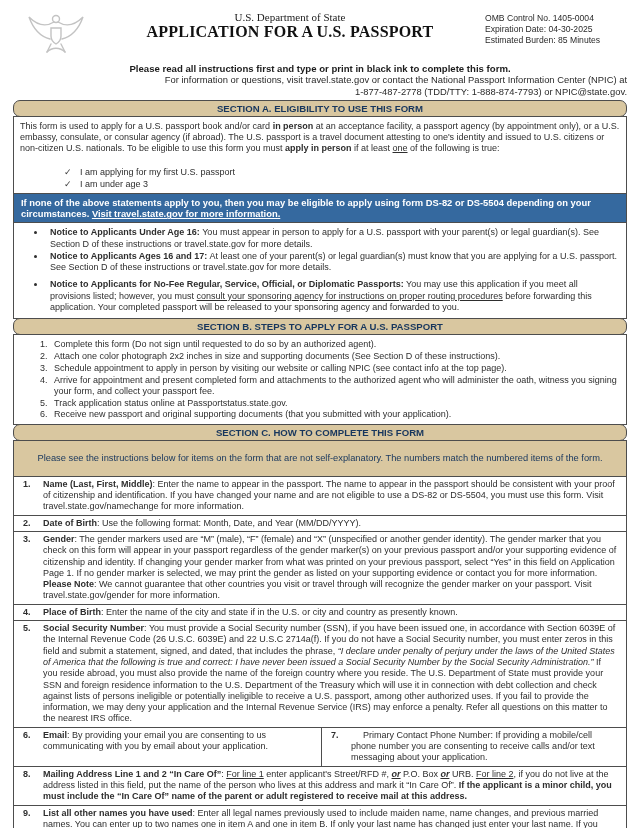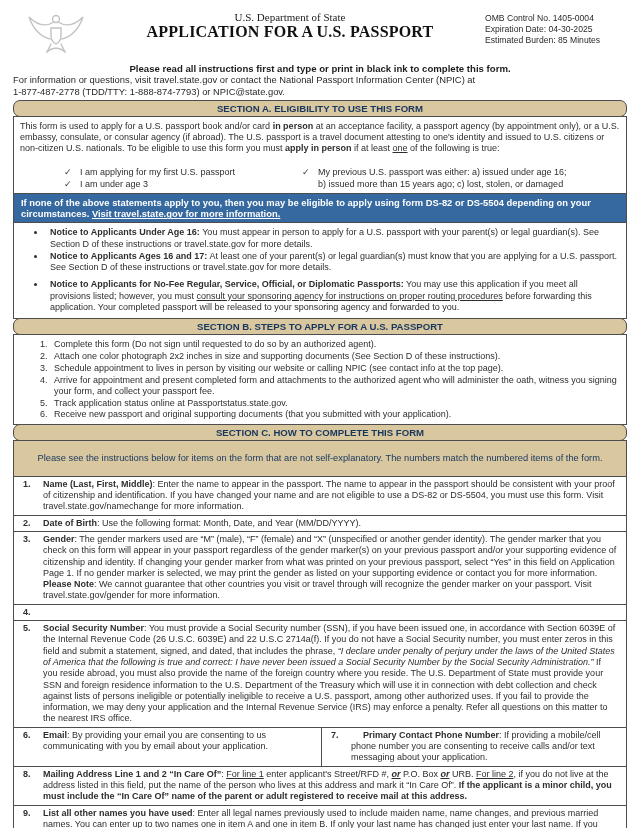--- a/index.html
+++ b/index.html
@@ -18,21 +18,21 @@
   .page{padding:6px 13px 0 13px;}
 
   
   .header{position:relative;height:56px;display:flex;align-items:flex-start;}
   .eagle{flex:0 0 82px;padding:4px 0 0 12px;}
   .title-block{flex:1;text-align:center;font-family:"Liberation Serif","DejaVu Serif",serif;padding-top:6px;}
   .agency{font-size:11px;color:#222;}
   .form-title{font-size:16px;font-weight:bold;letter-spacing:.2px;margin-top:3px;color:#111;}
   .omb{flex:0 0 142px;font-size:8.6px;line-height:11px;padding-top:7px;color:#2a2a2a;}
   .read-bold{text-align:center;font-weight:bold;font-size:9.6px;margin-top:1px;color:#1c1c1c;}
-  .info{text-align:left;font-size:9.4px;line-height:11.5px;color:#2a2a2a;}
+  .info{text-align:right;font-size:9.4px;line-height:11.5px;color:#2a2a2a;}
 
   
   .form-stack{margin-top:3px;}
   .form-stack > *{border:1px solid var(--border);margin-top:-1px;}
   .form-stack > *:first-child{margin-top:0;}
 
   .section-bar{
     background:var(--tan);color:var(--navy);
     text-align:center;font-weight:bold;font-size:9.6px;
     padding:1.5px 0;
@@ -117,47 +117,39 @@
       <div class="para"><span>This form is used to apply for a U.S. passport book and/or card </span><span style="font-weight: bold;">in person</span><span> at an acceptance facility, a passport agency (by appointment only), or a U.S. embassy, consulate, or consular agency (if abroad). The U.S. passport is a travel document attesting to one's identity and issued to U.S. citizens or non-citizen U.S. nationals. To be eligible to use this form you must </span><span style="font-weight: bold;">apply in person</span><span> if at least </span><span style="text-decoration: underline;">one</span><span> of the following is true:</span></div>
       <div class="checks">
         <div class="check-col col-left">
           <div class="check-item">
             <span class="check">✓</span><span>I am applying for my first U.S. passport</span>
           </div>
           <div class="check-item">
             <span class="check">✓</span><span>I am under age 3</span>
           </div>
         </div>
-        <div class="check-col col-right">
-          <div class="check-item">
-            <span class="check">✓</span><span>My previous U.S. passport was either: a) issued under age 16;</span>
-          </div>
-          <div class="check-item indent">
-            <span>b) issued more than 15 years ago; c) lost, stolen, or damaged</span>
-          </div>
-        </div>
       </div>
     </div>
     <div class="blue-bar">
       <span>If none of the above statements apply to you, then you may be eligible to apply using form DS-82 or DS-5504 depending on your circumstances. </span><span class="u">Visit travel.state.gov for more information.</span>
     </div>
     <div class="box notices-box">
       <ul class="notices">
         <li><span style="font-weight: bold;">Notice to Applicants Under Age 16:</span><span> You must appear in person to apply for a U.S. passport with your parent(s) or legal guardian(s). See Section D of these instructions or travel.state.gov for more details.</span></li>
         <li><span style="font-weight: bold;">Notice to Applicants Ages 16 and 17:</span><span> At least one of your parent(s) or legal guardian(s) must know that you are applying for a U.S. passport. See Section D of these instructions or travel.state.gov for more details.</span></li>
         <li class="gap"><span style="font-weight: bold;">Notice to Applicants for No-Fee Regular, Service, Official, or Diplomatic Passports:</span><span> You may use this application if you meet all provisions listed; however, you must </span><span style="text-decoration: underline;">consult your sponsoring agency for instructions on proper routing procedures</span><span> before forwarding this application. Your completed passport will be released to your sponsoring agency and forwarded to you.</span></li>
       </ul>
     </div>
 
     <div class="section-bar">SECTION B. STEPS TO APPLY FOR A U.S. PASSPORT</div>
     <div class="box">
       <ol class="steps">
         <li>Complete this form (Do not sign until requested to do so by an authorized agent).</li>
         <li>Attach one color photograph 2x2 inches in size and supporting documents (See Section D of these instructions).</li>
-        <li>Schedule appointment to lives in person by visiting our website or calling NPIC (see contact info at the top page).</li>
+        <li>Schedule appointment to apply in person by visiting our website or calling NPIC (see contact info at the top page).</li>
         <li>Arrive for appointment and present completed form and attachments to the authorized agent who will administer the oath, witness you signing your form, and collect your passport fee.</li>
         <li>Track application status online at Passportstatus.state.gov.</li>
         <li>Receive new passport and original supporting documents (that you submitted with your application).</li>
       </ol>
     </div>
 
     <div class="section-bar">SECTION C. HOW TO COMPLETE THIS FORM</div>
     <div class="subtitle-bar">Please see the instructions below for items on the form that are not self-explanatory. The numbers match the numbered items of the form.</div>
 
     <div class="c-row">
@@ -167,33 +159,34 @@
     <div class="c-row">
       <div class="c-num">2.</div>
       <div class="c-text"><span style="font-weight: bold;">Date of Birth</span><span>: Use the following format: Month, Date, and Year (MM/DD/YYYY).</span></div>
     </div>
     <div class="c-row">
       <div class="c-num">3.</div>
       <div class="c-text"><span style="font-weight: bold;">Gender</span><span>: The gender markers used are “M” (male), “F” (female) and “X” (unspecified or another gender identity). The gender marker that you check on this form will appear in your passport regardless of the gender marker(s) on your previous passport and/or your supporting evidence of citizenship and identity. If changing your gender marker from what was printed on your previous passport, select “Yes” in this field on Application Page 1. If no gender marker is selected, we may print the gender as listed on your supporting evidence or contact you for more information. </span><span style="font-weight: bold;">Please Note</span><span>: We cannot guarantee that other countries you visit or travel through will recognize the gender marker on your passport. Visit travel.state.gov/gender for more information.</span></div>
     </div>
     <div class="c-row">
       <div class="c-num">4.</div>
+      <div class="c-text"><span style="font-weight: bold;">Place of Birth</span><span>: Enter the name of the city and state if in the U.S. or city and country as presently known.</span></div>
     </div>
     <div class="c-row">
       <div class="c-num">5.</div>
       <div class="c-text"><span style="font-weight: bold;">Social Security Number</span><span>: You must provide a Social Security number (SSN), if you have been issued one, in accordance with Section 6039E of the Internal Revenue Code (26 U.S.C. 6039E) and 22 U.S.C 2714a(f). If you do not have a Social Security number, you must enter zeros in this field and submit a statement, signed, and dated, that includes the phrase, </span><span style="font-style: italic;">“I declare under penalty of perjury under the laws of the United States of America that the following is true and correct:  I have never been issued a Social Security Number by the Social Security Administration.”</span><span> If you reside abroad, you must also provide the name of the foreign country where you reside. The U.S. Department of State must provide your SSN and foreign residence information to the U.S. Department of the Treasury which will use it in connection with debt collection and check against lists of persons ineligible or potentially ineligible to receive a U.S. passport, among other authorized uses. If you fail to provide the information, we may deny your application and the Internal Revenue Service (IRS) may enforce a penalty. Refer all questions on this matter to the nearest IRS office.</span></div>
     </div>
     <div class="c-row">
       <div class="c-cell c-cell-left">
         <div class="c-num">6.</div>
         <div class="c-text"><span style="font-weight: bold;">Email</span><span>: By providing your email you are consenting to us communicating with you by email about your application.</span></div>
       </div>
       <div class="c-cell c-cell-right">
         <div class="c-num">7.</div>
-        <div class="c-text"><span style="font-weight: bold; padding-left: 12px;">Primary Contact Phone Number</span><span>: If providing a mobile/cell phone number you are consenting to receive calls and/or text messaging about your application.</span></div>
+        <div class="c-text"><span style="font-weight: normal; padding-left: 12px;">Primary Contact Phone Number</span><span>: If providing a mobile/cell phone number you are consenting to receive calls and/or text messaging about your application.</span></div>
       </div>
     </div>
     <div class="c-row">
       <div class="c-num">8.</div>
       <div class="c-text"><span style="font-weight: bold;">Mailing Address Line 1 and 2 “In Care Of”</span><span>: </span><span style="text-decoration: underline;">For line 1</span><span> enter applicant's Street/RFD #, </span><span style="font-weight: bold; font-style: italic; text-decoration: underline;">or</span><span> P.O. Box </span><span style="font-weight: bold; font-style: italic; text-decoration: underline;">or</span><span> URB. </span><span style="text-decoration: underline;">For line 2</span><span>, if you do not live at the address listed in this field, put the name of the person who lives at this address and mark it “In Care Of”. </span><span style="font-weight: bold;">If the applicant is a minor child, you must include the “In Care Of” name of the parent or adult registered to receive mail at this address.</span></div>
     </div>
     <div class="c-row">
       <div class="c-num">9.</div>
       <div class="c-text"><span style="font-weight: bold;">List all other names you have used</span><span>: Enter all legal names previously used to include maiden name, name changes, and previous married names. You can enter up to two names one in item A and one in item B. If only your last name has changed just enter your last name. If you need more space to write additional names, please use a separate sheet of paper and attach it to this form.</span></div>
     </div>

